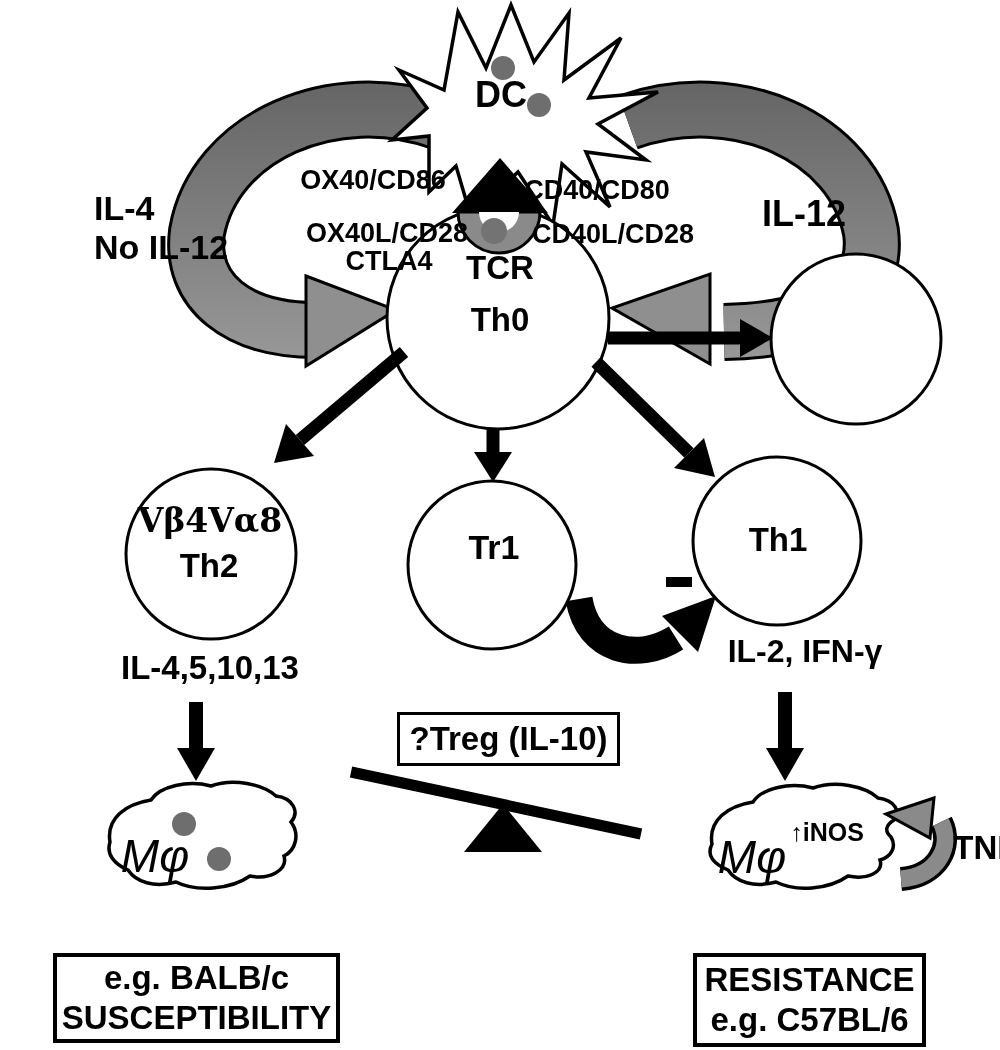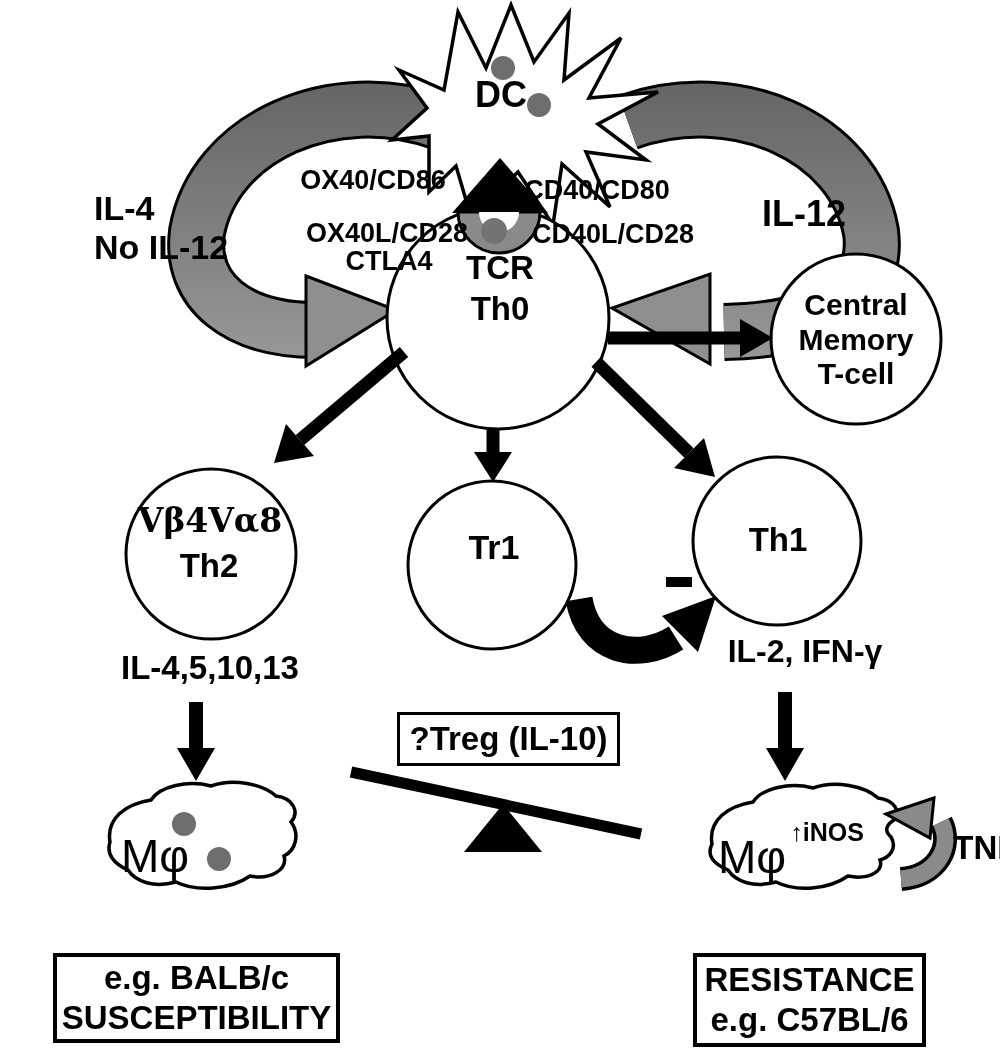--- a/index.html
+++ b/index.html
@@ -2,21 +2,21 @@
 <html><head>
 <meta charset="utf-8">
 <style>
   html,body{margin:0;padding:0;background:#ffffff;}
   #stage{position:relative;width:1000px;height:1050px;background:#ffffff;overflow:hidden;
          font-family:"Liberation Sans",sans-serif;margin-left:48px;}
   #stage svg{position:absolute;left:0;top:0;}
   .lbl{position:absolute;transform:translate(-50%,-50%);font-family:"Liberation Sans",sans-serif;
        font-weight:bold;color:#000;white-space:nowrap;text-align:center;line-height:1.15;}
   .serif{font-family:"DejaVu Serif","Liberation Serif",serif;}
-  .reg{font-weight:normal;}
+  .reg{font-weight:normal;font-style:italic;}
   .box{position:absolute;border:3px solid #000;display:flex;flex-direction:column;
        align-items:center;justify-content:center;text-align:right;color:#000;
        font-weight:bold;font-family:"Liberation Sans",sans-serif;background:#fff;}
 </style>
 </head>
 <body>
 
 <div id="stage">
 
 <svg width="1000" height="1050" viewBox="0 0 1000 1050">
@@ -121,27 +121,22 @@
   <div class="lbl" style="left:565px;top:235px;font-size:27px;">CD40L/CD28</div>
   <div class="lbl" style="left:341px;top:262px;font-size:27px;">CTLA4</div>
 
   <div class="lbl" style="left:113px;top:228px;font-size:34px;transform:translate(-50%,-50%);text-align:left;">
     <div>IL-4</div>
     <div>No IL-12</div>
   </div>
   <div class="lbl" style="left:756px;top:214px;font-size:36px;">IL-12</div>
 
   <div class="lbl" style="left:452px;top:268px;font-size:33px;">TCR</div>
-  <div class="lbl" style="left:452px;top:309px;font-size:33px;">Th0</div>
+  <div class="lbl" style="left:452px;top:320px;font-size:33px;">Th0</div>
 
-  <div class="lbl" style="left:808px;top:340px;font-size:30px;">
-    <div>Central</div>
-    <div>Memory</div>
-    <div>T-cell</div>
-  </div>
 
   <div class="lbl serif" style="left:162px;top:521px;font-size:33px;">Vβ4Vα8</div>
   <div class="lbl" style="left:161px;top:566px;font-size:33px;">Th2</div>
   <div class="lbl" style="left:446px;top:548px;font-size:34px;">Tr1</div>
   <div class="lbl" style="left:730px;top:540px;font-size:33px;">Th1</div>
 
   <div class="lbl" style="left:162px;top:668px;font-size:33px;">IL-4,5,10,13</div>
   <div class="lbl" style="left:757px;top:651px;font-size:32px;">IL-2, IFN-γ</div>
 
   <div class="box" style="left:349px;top:712px;width:217px;height:48px;font-size:33px;">

